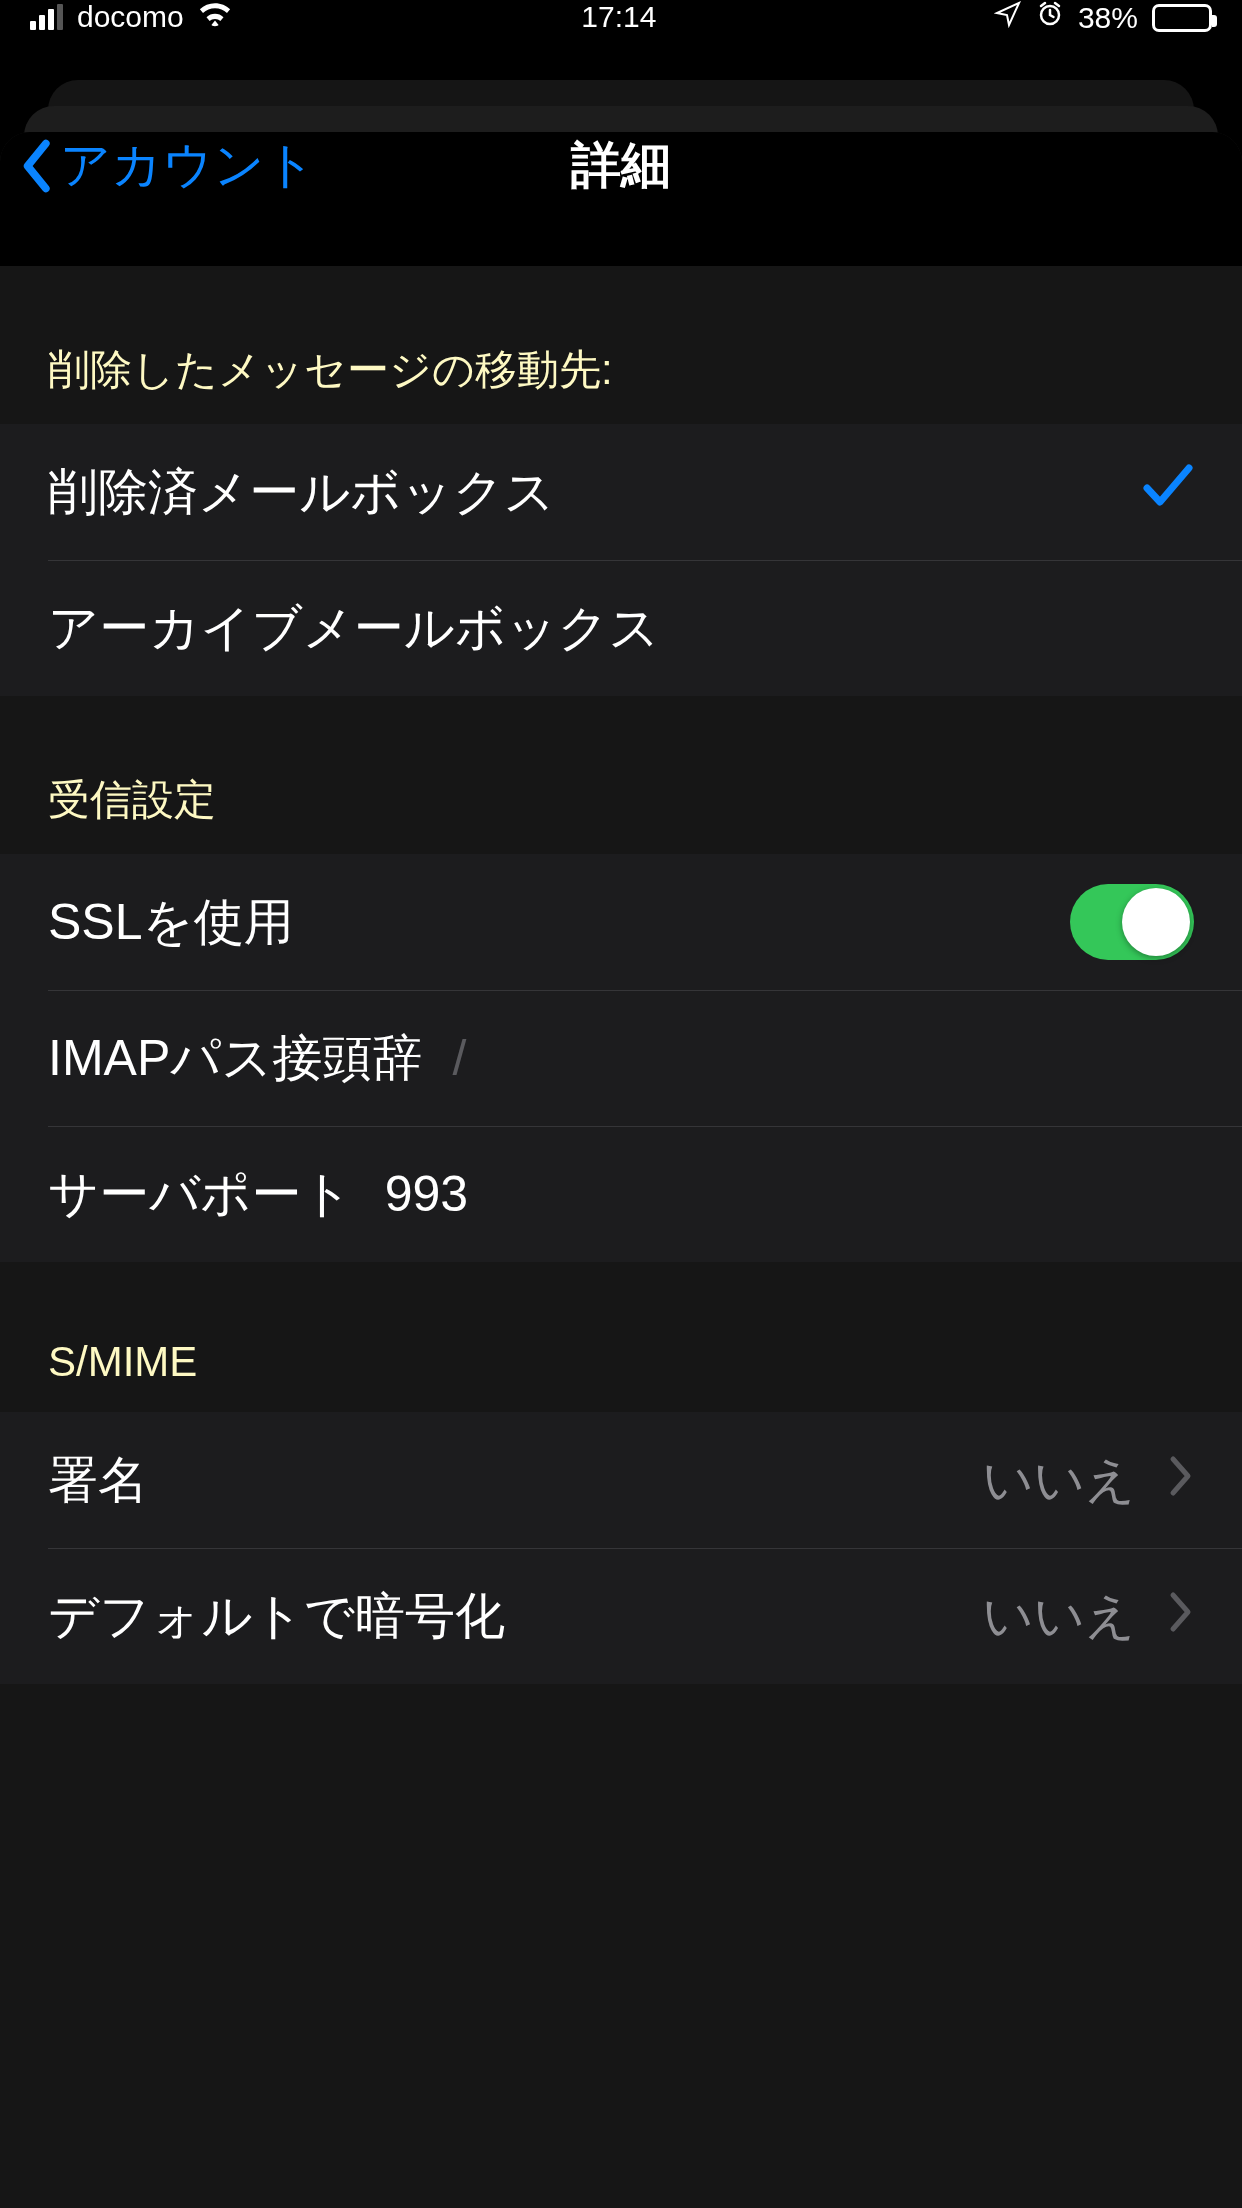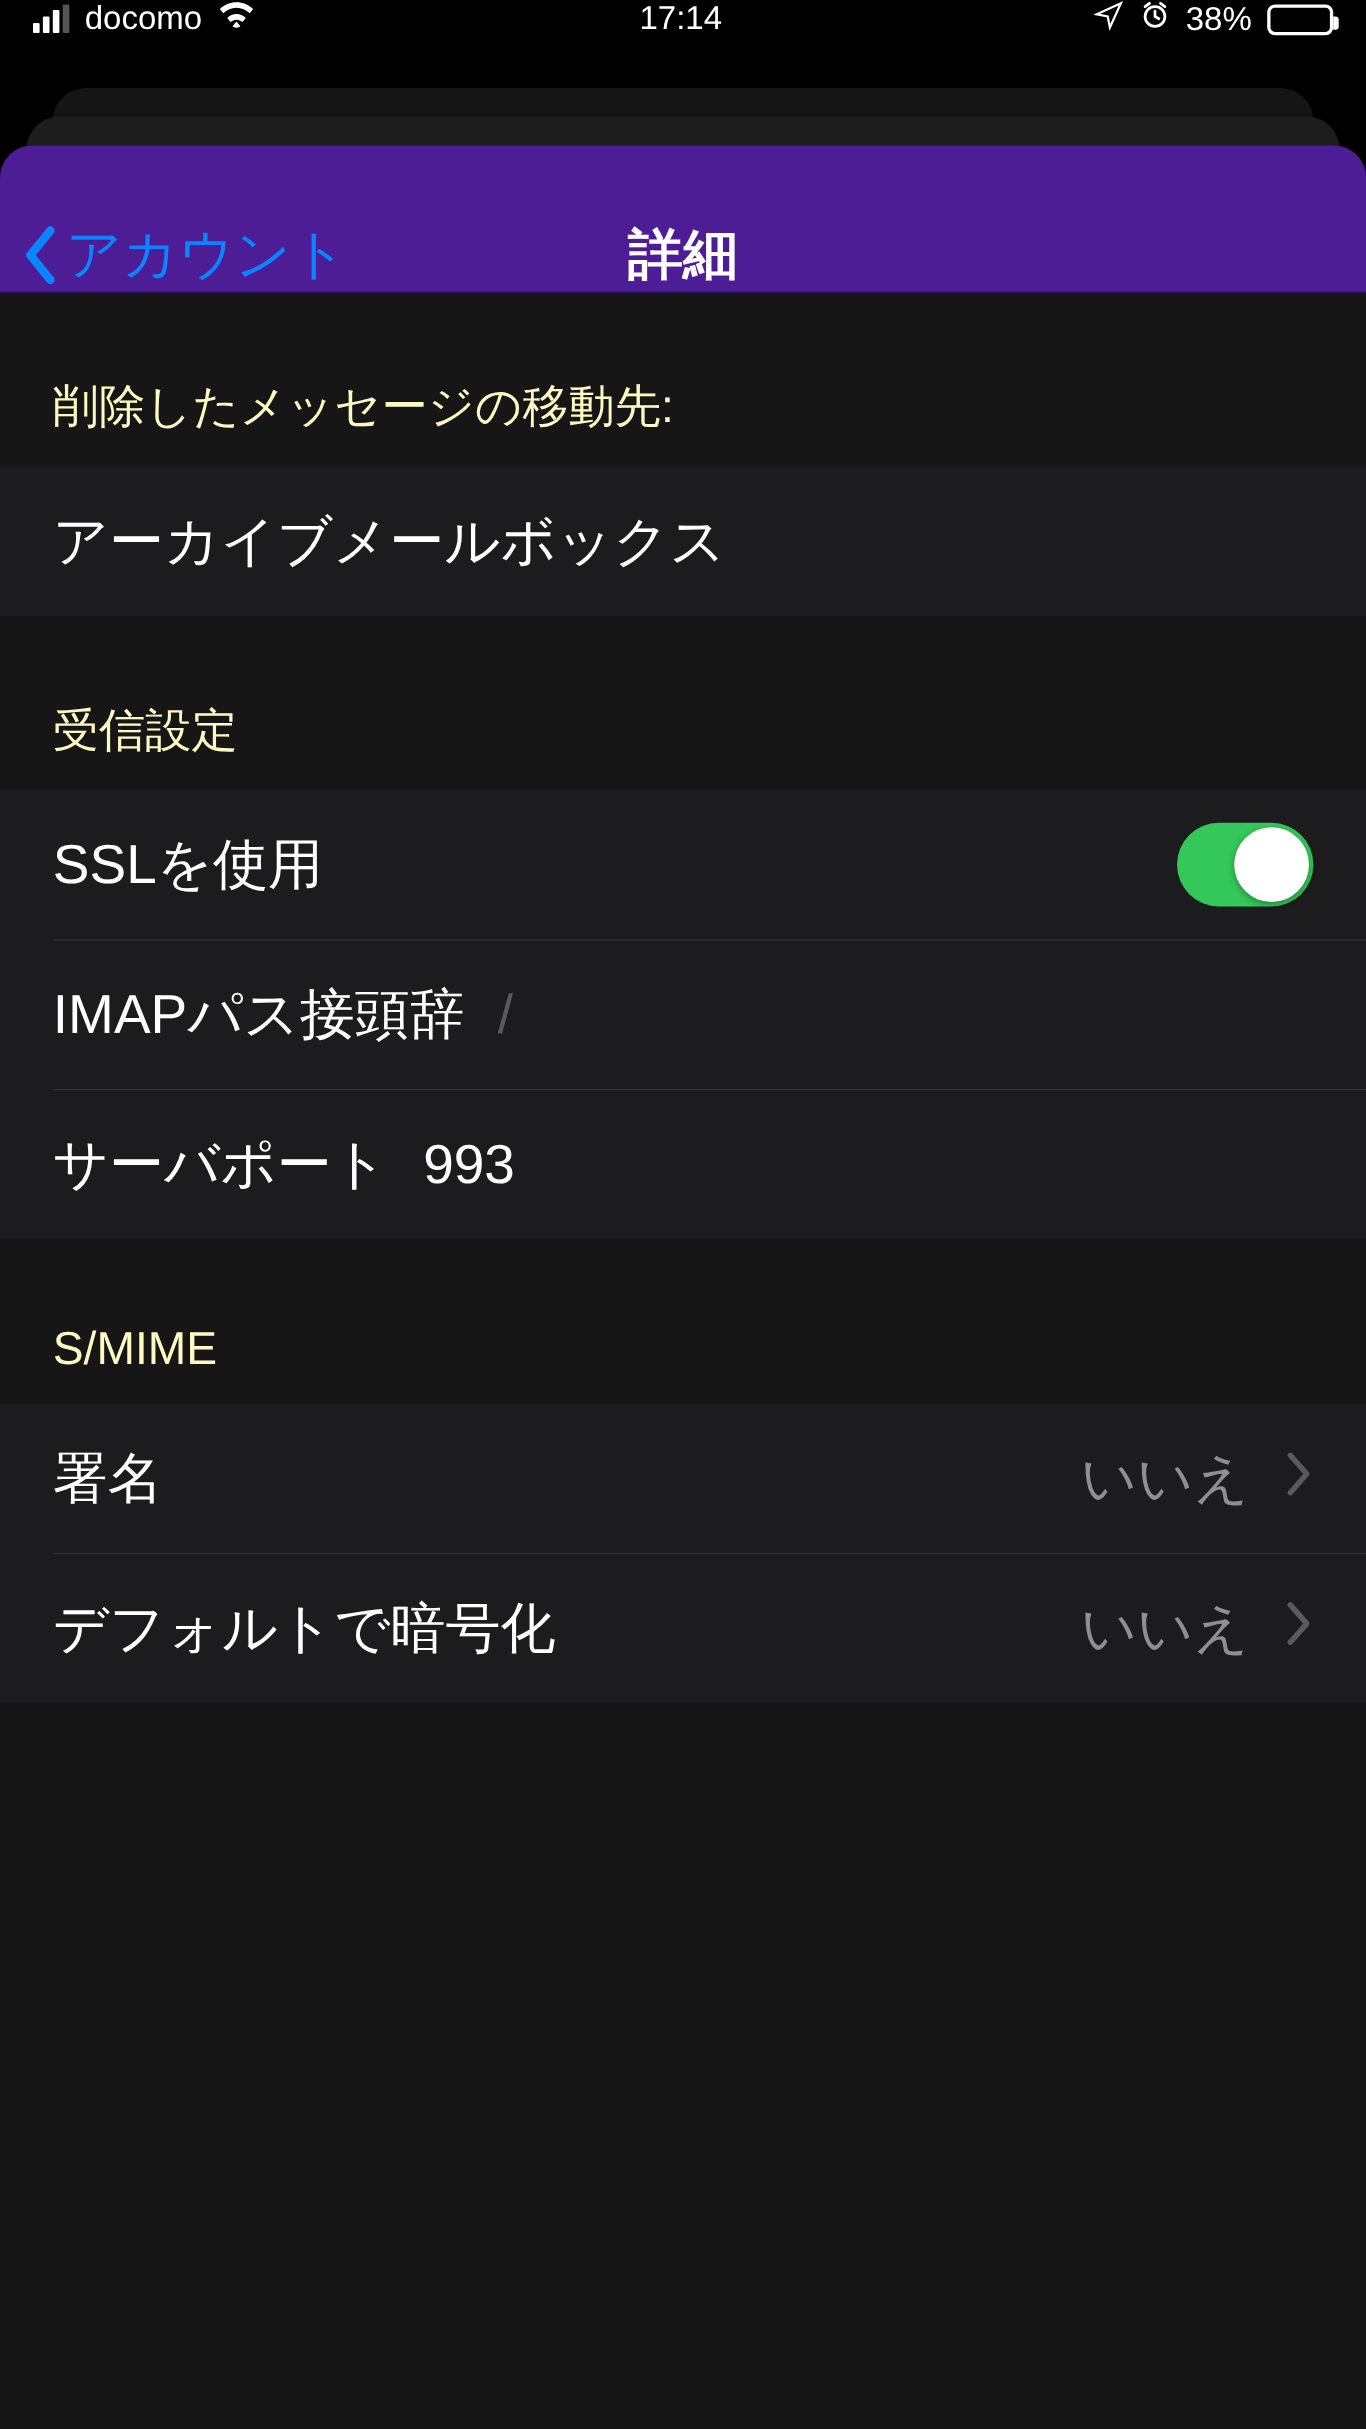--- a/index.html
+++ b/index.html
@@ -50,23 +50,23 @@
     position: absolute;
     top: 132px; left: 0; right: 0; bottom: 0;
     background: #161616;
     border-radius: 30px 30px 0 0;
     overflow: hidden;
   }
 
   
   .navbar {
     height: 134px;
-    background: #4c1d95;
+    background: #000000;
     display: flex;
-    align-items: flex-end;
+    align-items: flex-start;
     position: relative;
     border-bottom: 1px solid rgba(0,0,0,0.25);
   }
   .back-btn {
     display: flex; align-items: center;
     padding-left: 18px;
     color: #0a84ff;
     font-size: 50px;
     gap: 6px;
   }
@@ -174,20 +174,28 @@
         </svg>
       <span>アカウント</span>
     </div>
     <div class="nav-title">詳細</div>
   </div>
 
   <div class="content">
 
     <div class="section-header">削除したメッセージの移動先:</div>
     <div class="group">
+      <div class="row">
+        <span class="row-label">削除済メールボックス</span>
+        <span class="checkmark">
+          <svg viewBox="0 0 52 48">
+              <path fill="none" stroke="#0a84ff" stroke-width="7" stroke-linecap="round" stroke-linejoin="round" d="M5 26l13 14L47 6"></path>
+            </svg>
+        </span>
+      </div>
       <div class="row">
         <span class="row-label">アーカイブメールボックス</span>
       </div>
     </div>
 
     <div class="section-header">受信設定</div>
     <div class="group">
       <div class="row">
         <span class="row-label">SSLを使用</span>
         <span class="toggle">

